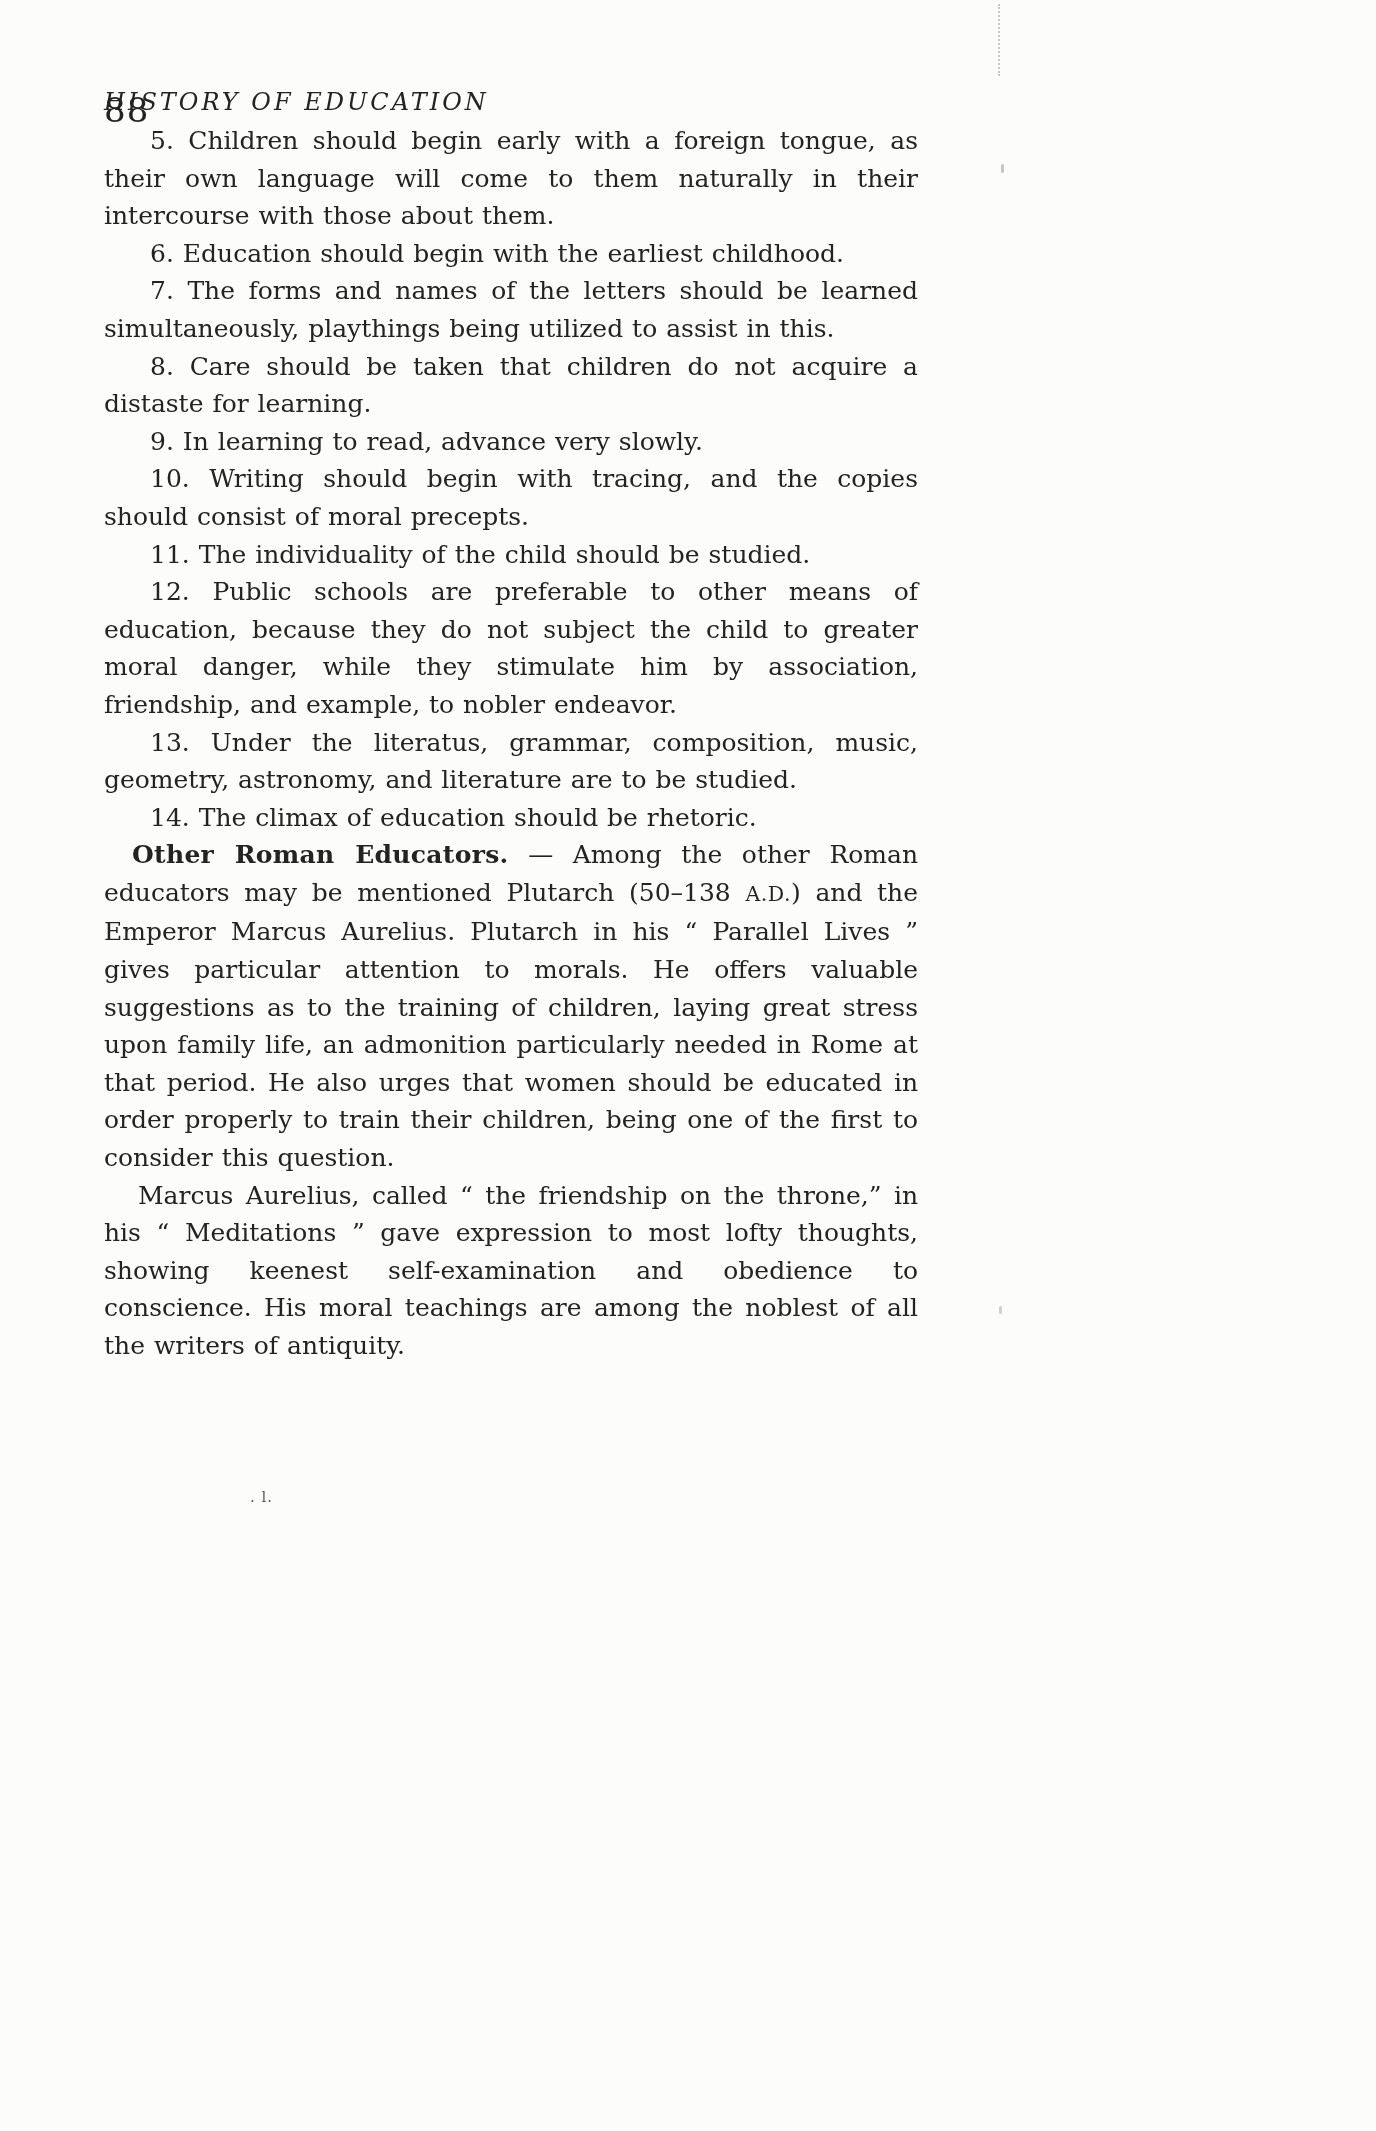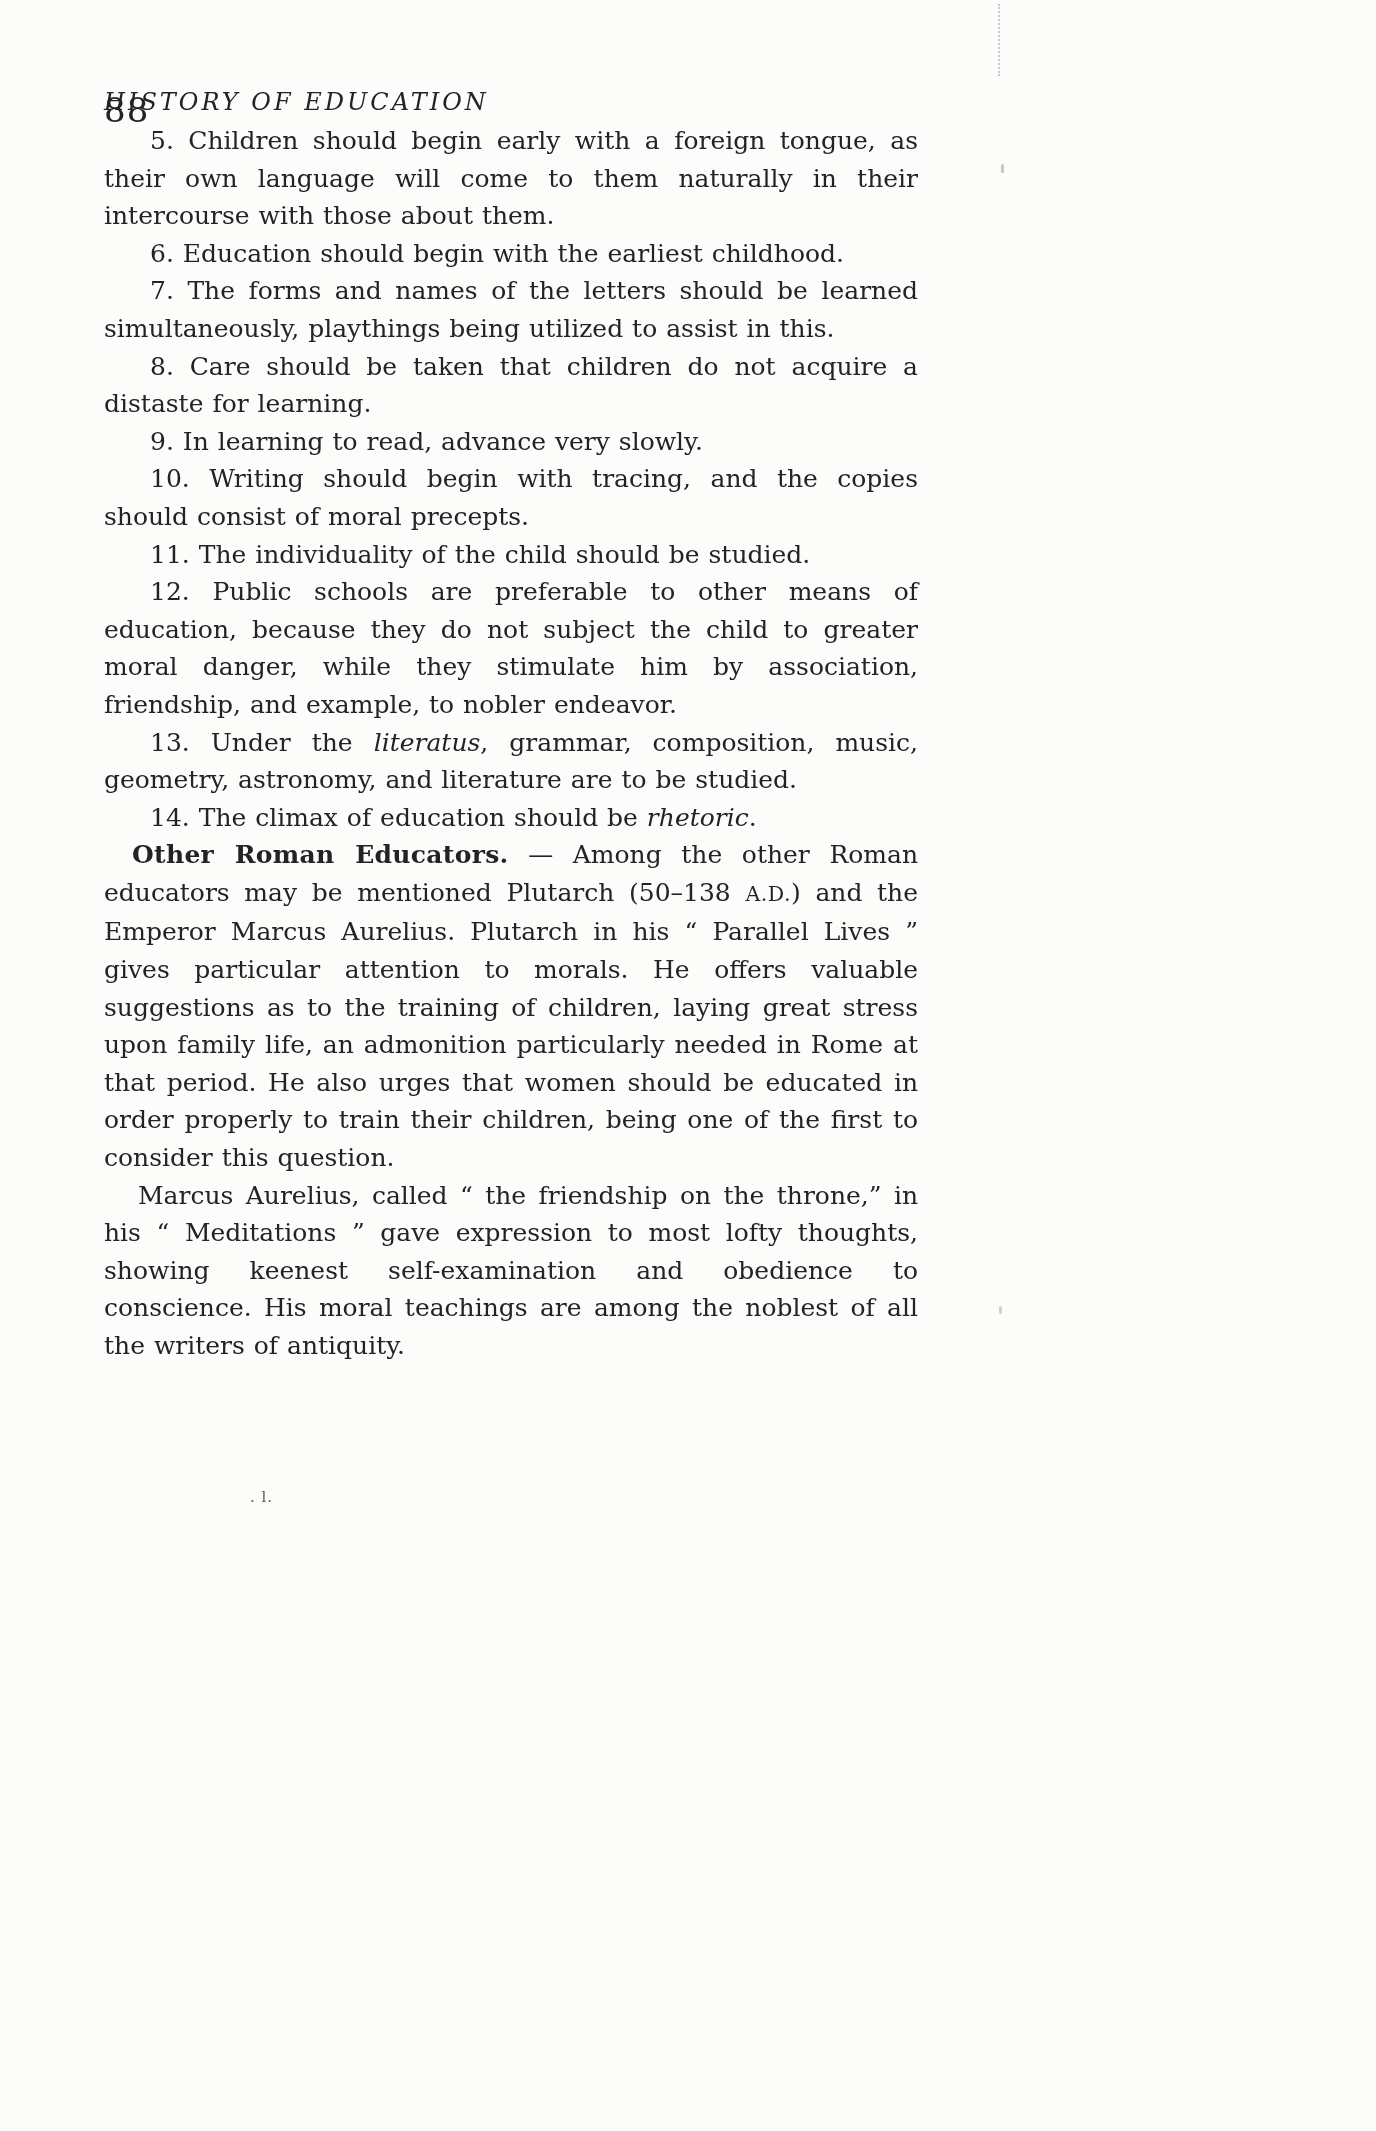--- a/index.html
+++ b/index.html
@@ -47,21 +47,21 @@
     margin: 0;
     text-align: justify;
     font-size: 25px;
     line-height: 37.6px;
     word-spacing: 1px;
   }
   p.item  { text-indent: 46px; }
   p.lead  { text-indent: 28px; }
   p.plain { text-indent: 34px; }
   .seg-normal { }
-  .seg-italic { font-style: italic; }
+  .seg-italic { }
   .seg-bold   { font-weight: 700; letter-spacing: 0.3px; }
   .seg-smallcaps { font-size: 0.82em; letter-spacing: 0.5px; }
   .footer-mark {
     position: absolute;
     left: 250px;
     top: 1488px;
     font-size: 15px;
     color: #5a5a58;
     letter-spacing: 1px;
   }

